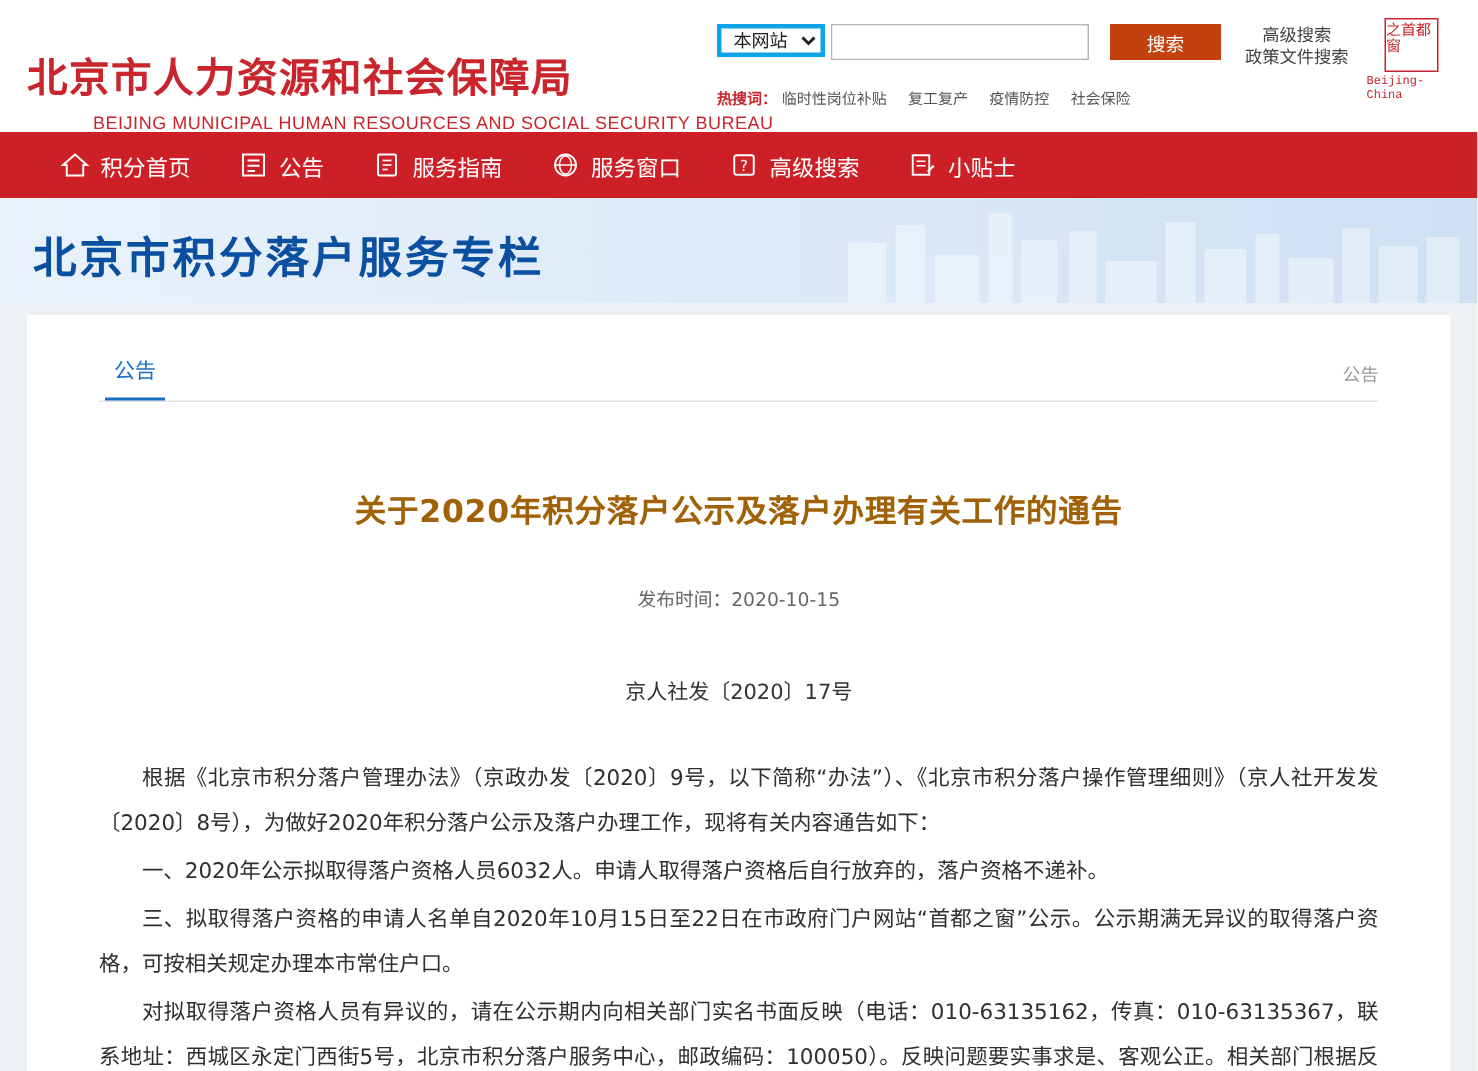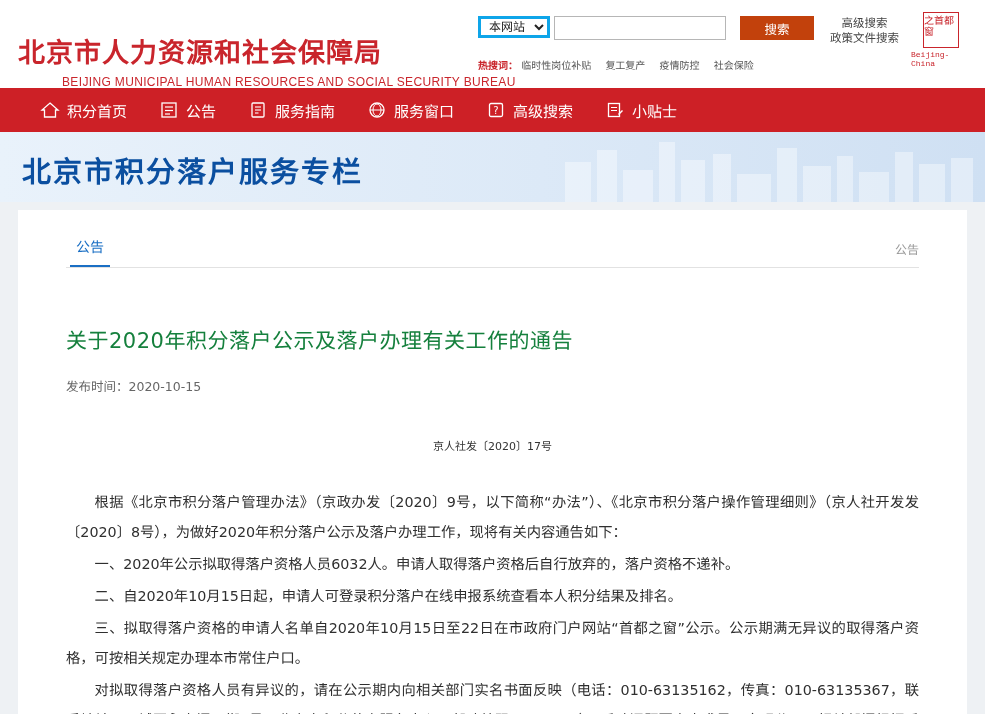--- a/index.html
+++ b/index.html
@@ -225,37 +225,39 @@
     cursor: pointer;
   }
   .tab-crumb {
     font-family: "DejaVu Sans", sans-serif;
     font-size: 12px;
     color: #999;
     padding-bottom: 10px;
   }
 
   .doc-title {
+    text-align: center;
     font-family: "DejaVu Sans", sans-serif;
     font-size: 21px;
-    color: #15803d;
-    font-weight: normal;
+    color: #a16207;
+    font-weight: bold;
     margin: 56px 0 0 0;
     letter-spacing: 0.5px;
   }
   .doc-meta {
+    text-align: center;
     font-family: "DejaVu Sans", sans-serif;
     font-size: 12.5px;
     color: #666;
-    margin-top: 22px;
+    margin-top: 35px;
   }
   .doc-code {
     text-align: center;
     font-family: "DejaVu Sans", sans-serif;
-    font-size: 11px;
+    font-size: 14px;
     color: #333;
     margin-top: 42px;
   }
 
   .doc-body {
     margin-top: 34px;
     font-family: "DejaVu Sans", sans-serif;
     font-size: 14.3px;
     line-height: 30px;
     color: #2f2f2f;
@@ -399,19 +401,18 @@
       <div class="tab-crumb">公告</div>
     </div>
 
     <h1 class="doc-title">关于2020年积分落户公示及落户办理有关工作的通告</h1>
     <div class="doc-meta">发布时间：2020-10-15</div>
     <div class="doc-code">京人社发〔2020〕17号</div>
 
     <div class="doc-body">
       <p>根据《北京市积分落户管理办法》（京政办发〔2020〕9号，以下简称“办法”）、《北京市积分落户操作管理细则》（京人社开发发〔2020〕8号），为做好2020年积分落户公示及落户办理工作，现将有关内容通告如下：</p>
       <p>一、2020年公示拟取得落户资格人员6032人。申请人取得落户资格后自行放弃的，落户资格不递补。</p>
-      <p>二、自2020年10月15日起，申请人可登录积分落户在线申报系统查看本人积分结果及排名。</p>
       <p>三、拟取得落户资格的申请人名单自2020年10月15日至22日在市政府门户网站“首都之窗”公示。公示期满无异议的取得落户资格，可按相关规定办理本市常住户口。</p>
       <p>对拟取得落户资格人员有异议的，请在公示期内向相关部门实名书面反映（电话：010-63135162，传真：010-63135367，联系地址：西城区永定门西街5号，北京市积分落户服务中心，邮政编码：100050）。反映问题要实事求是、客观公正。相关部门根据反映情况进行查证。经查证属实取消落户资格的，落户资格不递补。</p>
     </div>
 
   </div>
 </div>
 
 </body></html>

